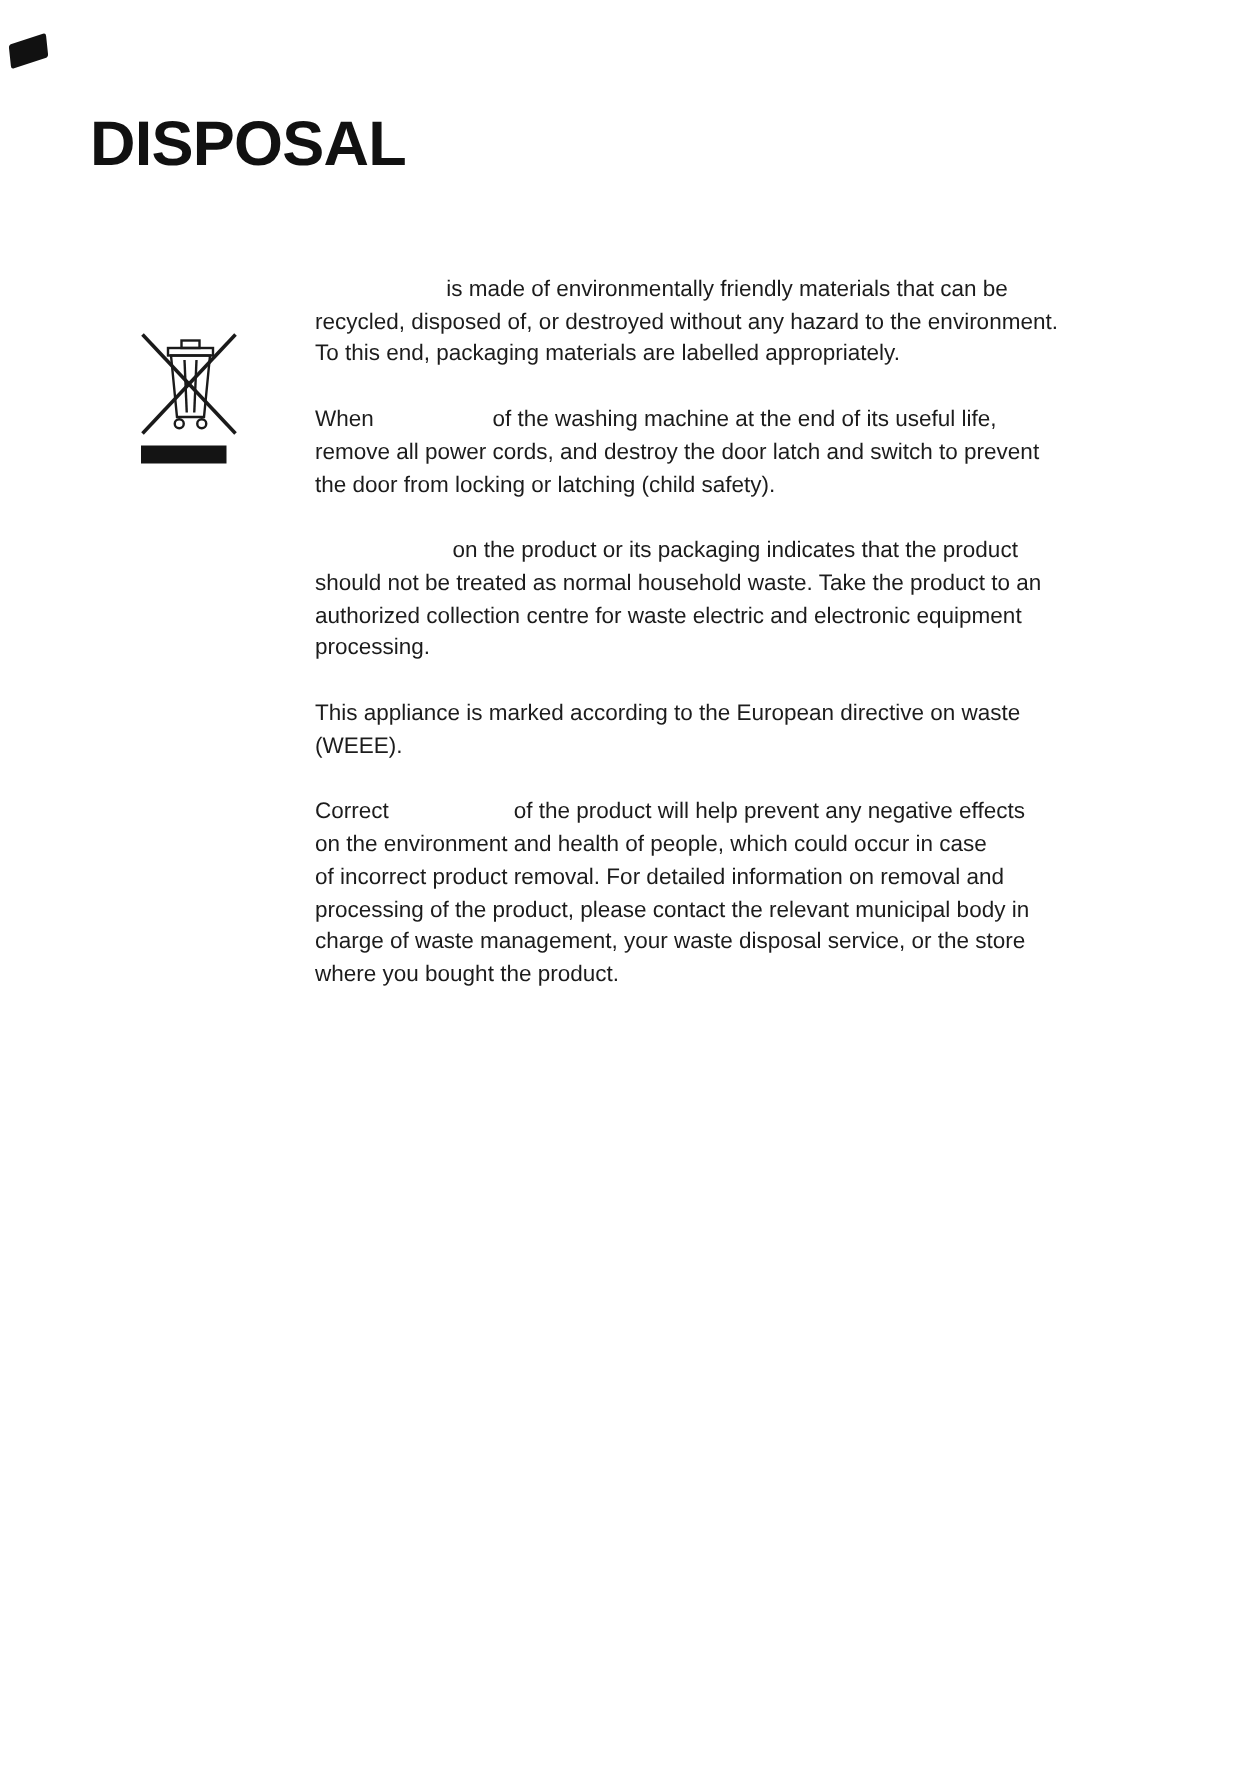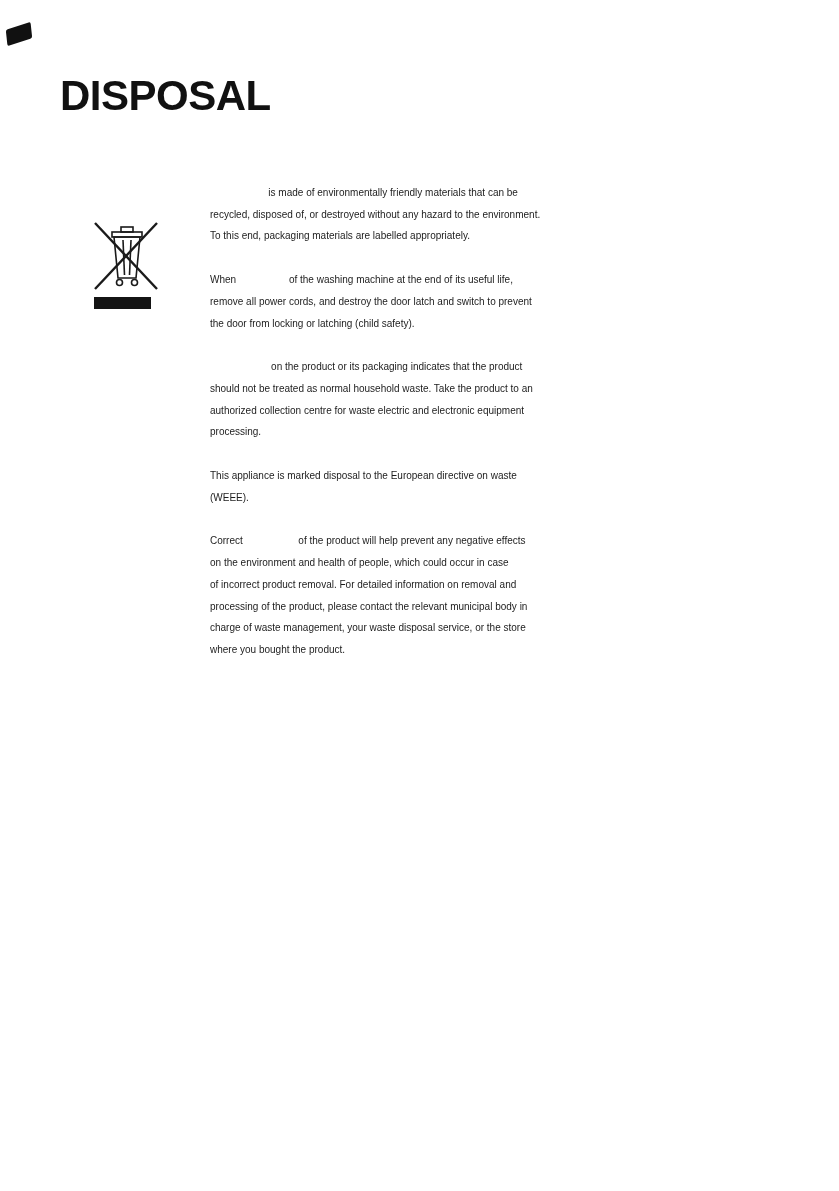--- a/index.html
+++ b/index.html
@@ -54,21 +54,21 @@
     margin-left: 2px;
   }
   .text-col {
     position: absolute;
     left: 210px;
     top: 182px;
     width: 560px;
   }
   .text-col p {
     margin: 0 0 22px 0;
-    font-size: 10px;
+    font-size: 15px;
     line-height: 21.7px;
     white-space: pre-line;
     color: #1c1c1c;
   }
 </style>
 </head>
 <body>
 
 <div class="page">
 
@@ -101,21 +101,21 @@
     <p>&nbsp;&nbsp;&nbsp;&nbsp;&nbsp;&nbsp;&nbsp;&nbsp;&nbsp;&nbsp;&nbsp;&nbsp;&nbsp;&nbsp;&nbsp;&nbsp;&nbsp;&nbsp;&nbsp;&nbsp;&nbsp;is made of environmentally friendly materials that can be
 recycled, disposed of, or destroyed without any hazard to the environment.
 To this end, packaging materials are labelled appropriately.</p>
     <p>When&nbsp;&nbsp;&nbsp;&nbsp;&nbsp;&nbsp;&nbsp;&nbsp;&nbsp;&nbsp;&nbsp;&nbsp;&nbsp;&nbsp;&nbsp;&nbsp;&nbsp;&nbsp;&nbsp;of the washing machine at the end of its useful life,
 remove all power cords, and destroy the door latch and switch to prevent
 the door from locking or latching (child safety).</p>
     <p>&nbsp;&nbsp;&nbsp;&nbsp;&nbsp;&nbsp;&nbsp;&nbsp;&nbsp;&nbsp;&nbsp;&nbsp;&nbsp;&nbsp;&nbsp;&nbsp;&nbsp;&nbsp;&nbsp;&nbsp;&nbsp;&nbsp;on the product or its packaging indicates that the product
 should not be treated as normal household waste. Take the product to an
 authorized collection centre for waste electric and electronic equipment
 processing.</p>
-    <p>This appliance is marked disposal to the European directive on waste
+    <p>This appliance is marked according to the European directive on waste
 (WEEE).</p>
     <p>Correct&nbsp;&nbsp;&nbsp;&nbsp;&nbsp;&nbsp;&nbsp;&nbsp;&nbsp;&nbsp;&nbsp;&nbsp;&nbsp;&nbsp;&nbsp;&nbsp;&nbsp;&nbsp;&nbsp;&nbsp;of the product will help prevent any negative effects
 on the environment and health of people, which could occur in case
 of incorrect product removal. For detailed information on removal and
 processing of the product, please contact the relevant municipal body in
 charge of waste management, your waste disposal service, or the store
 where you bought the product.</p>
   </div>
 
 </div>

